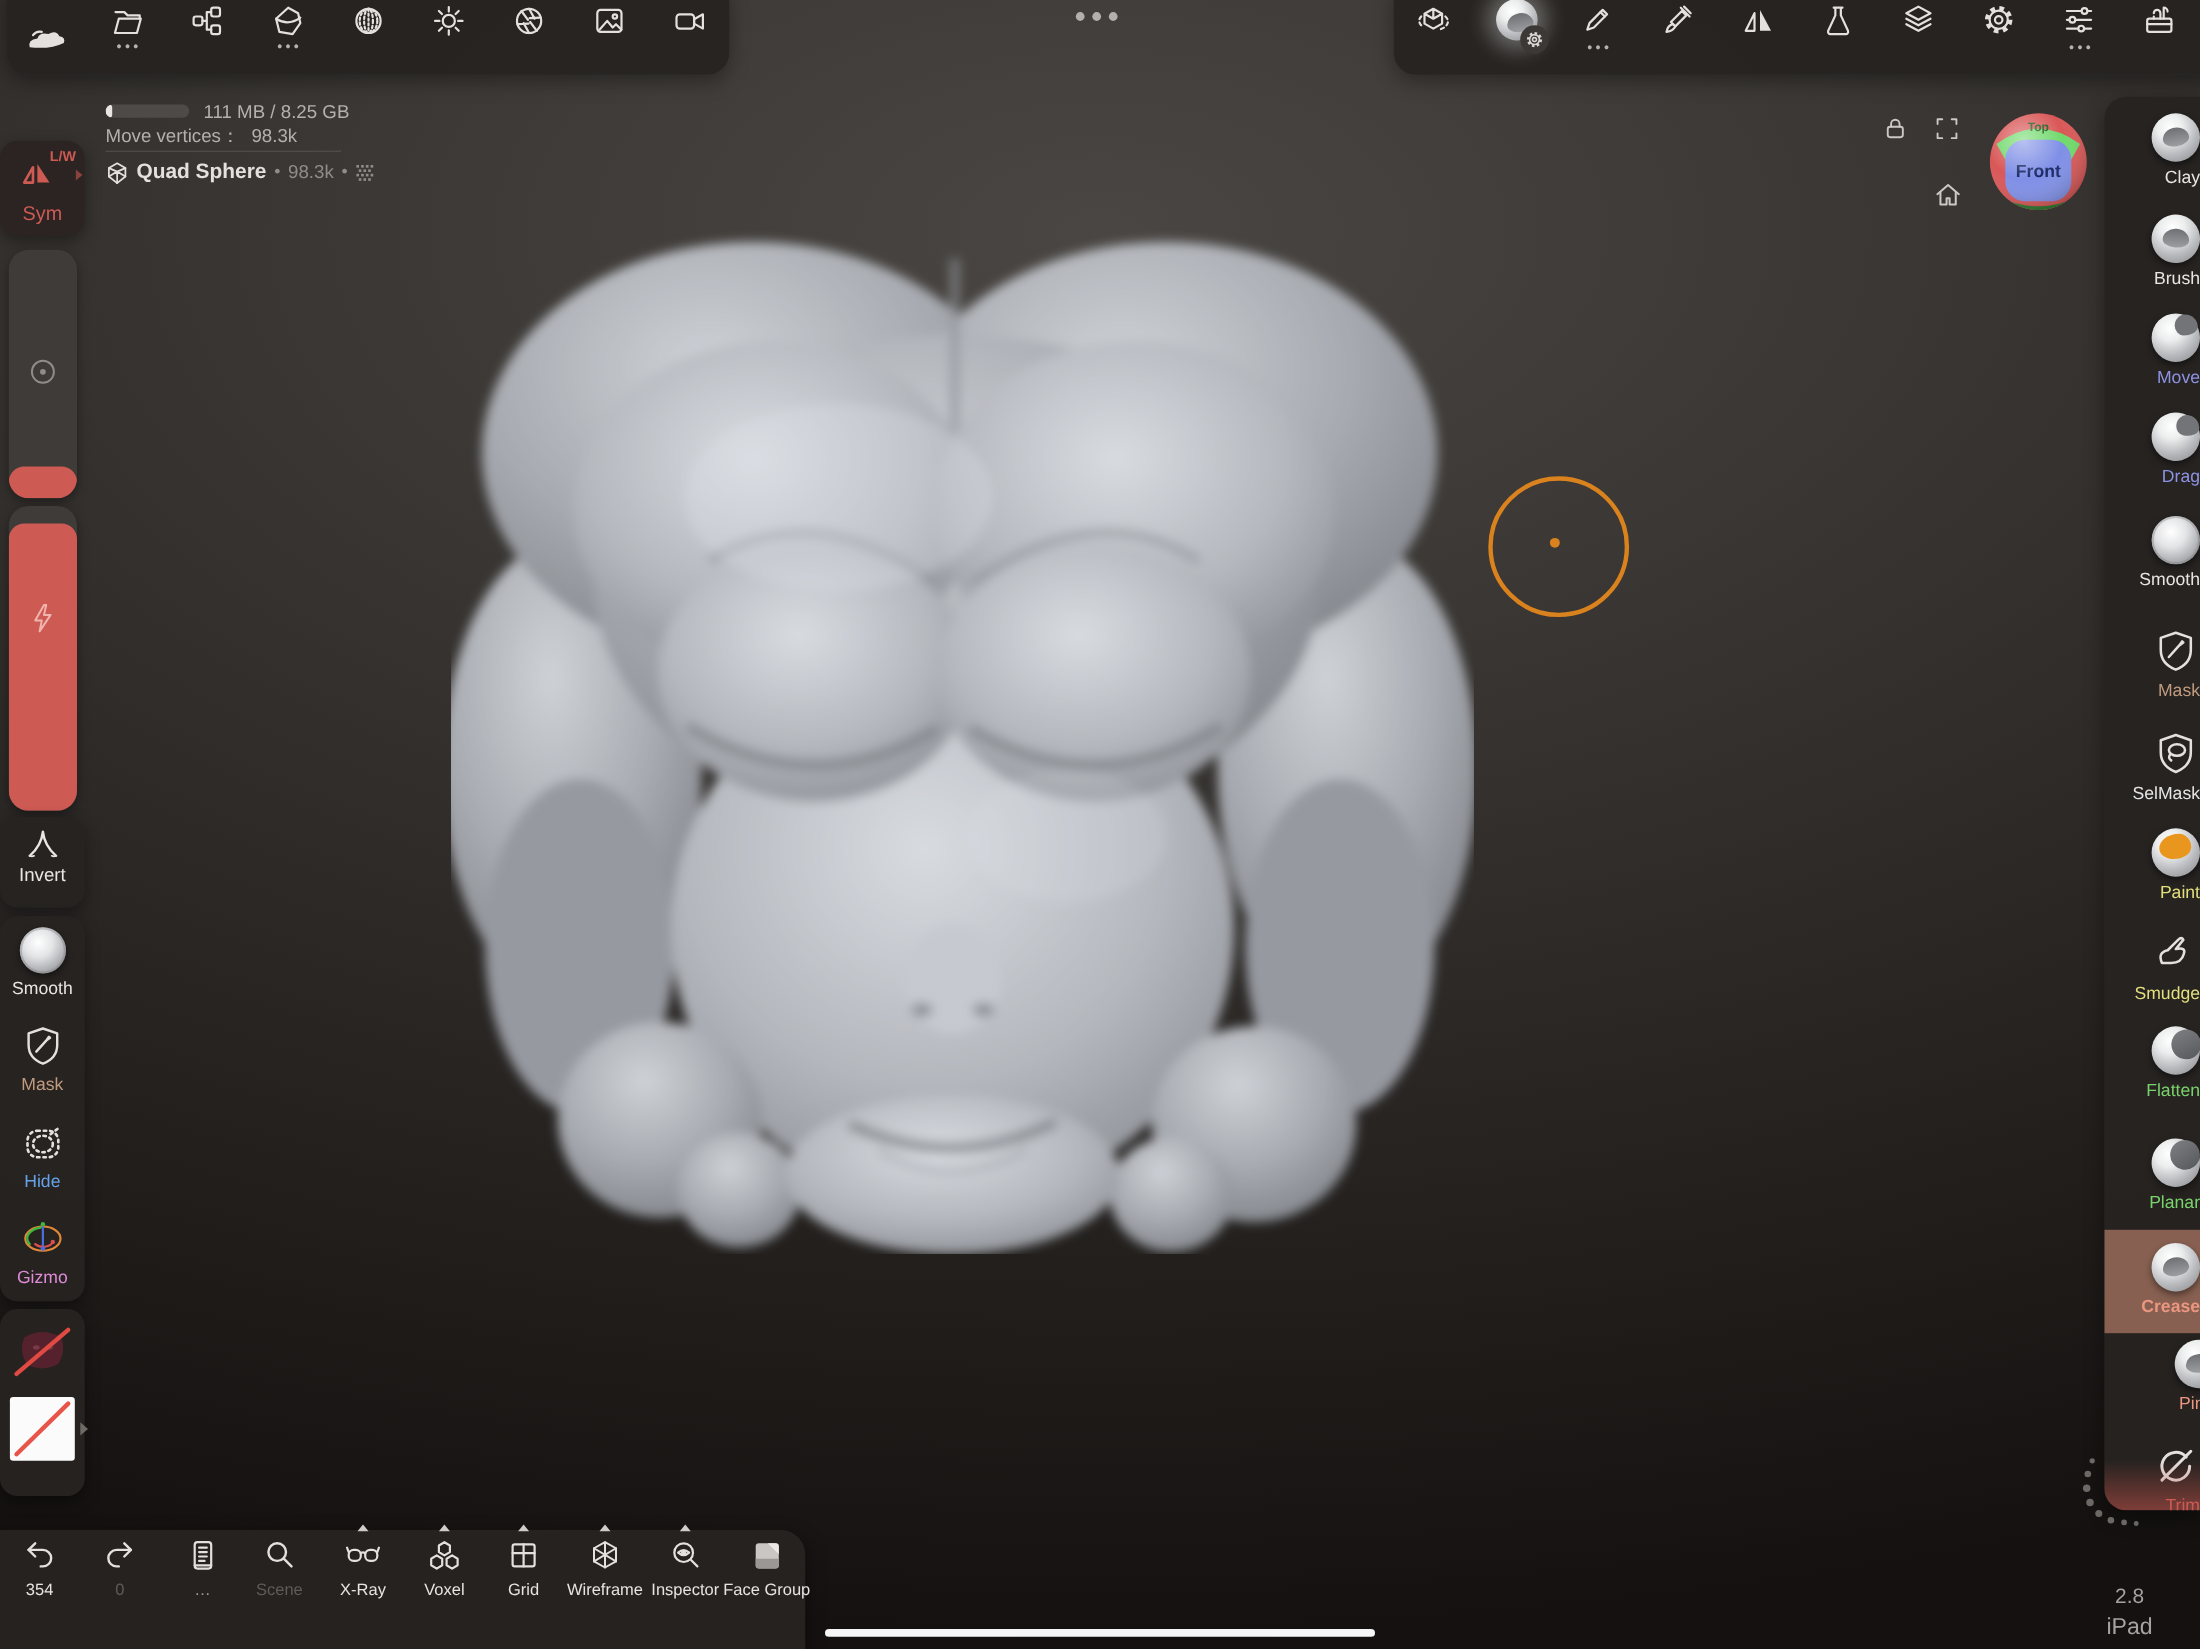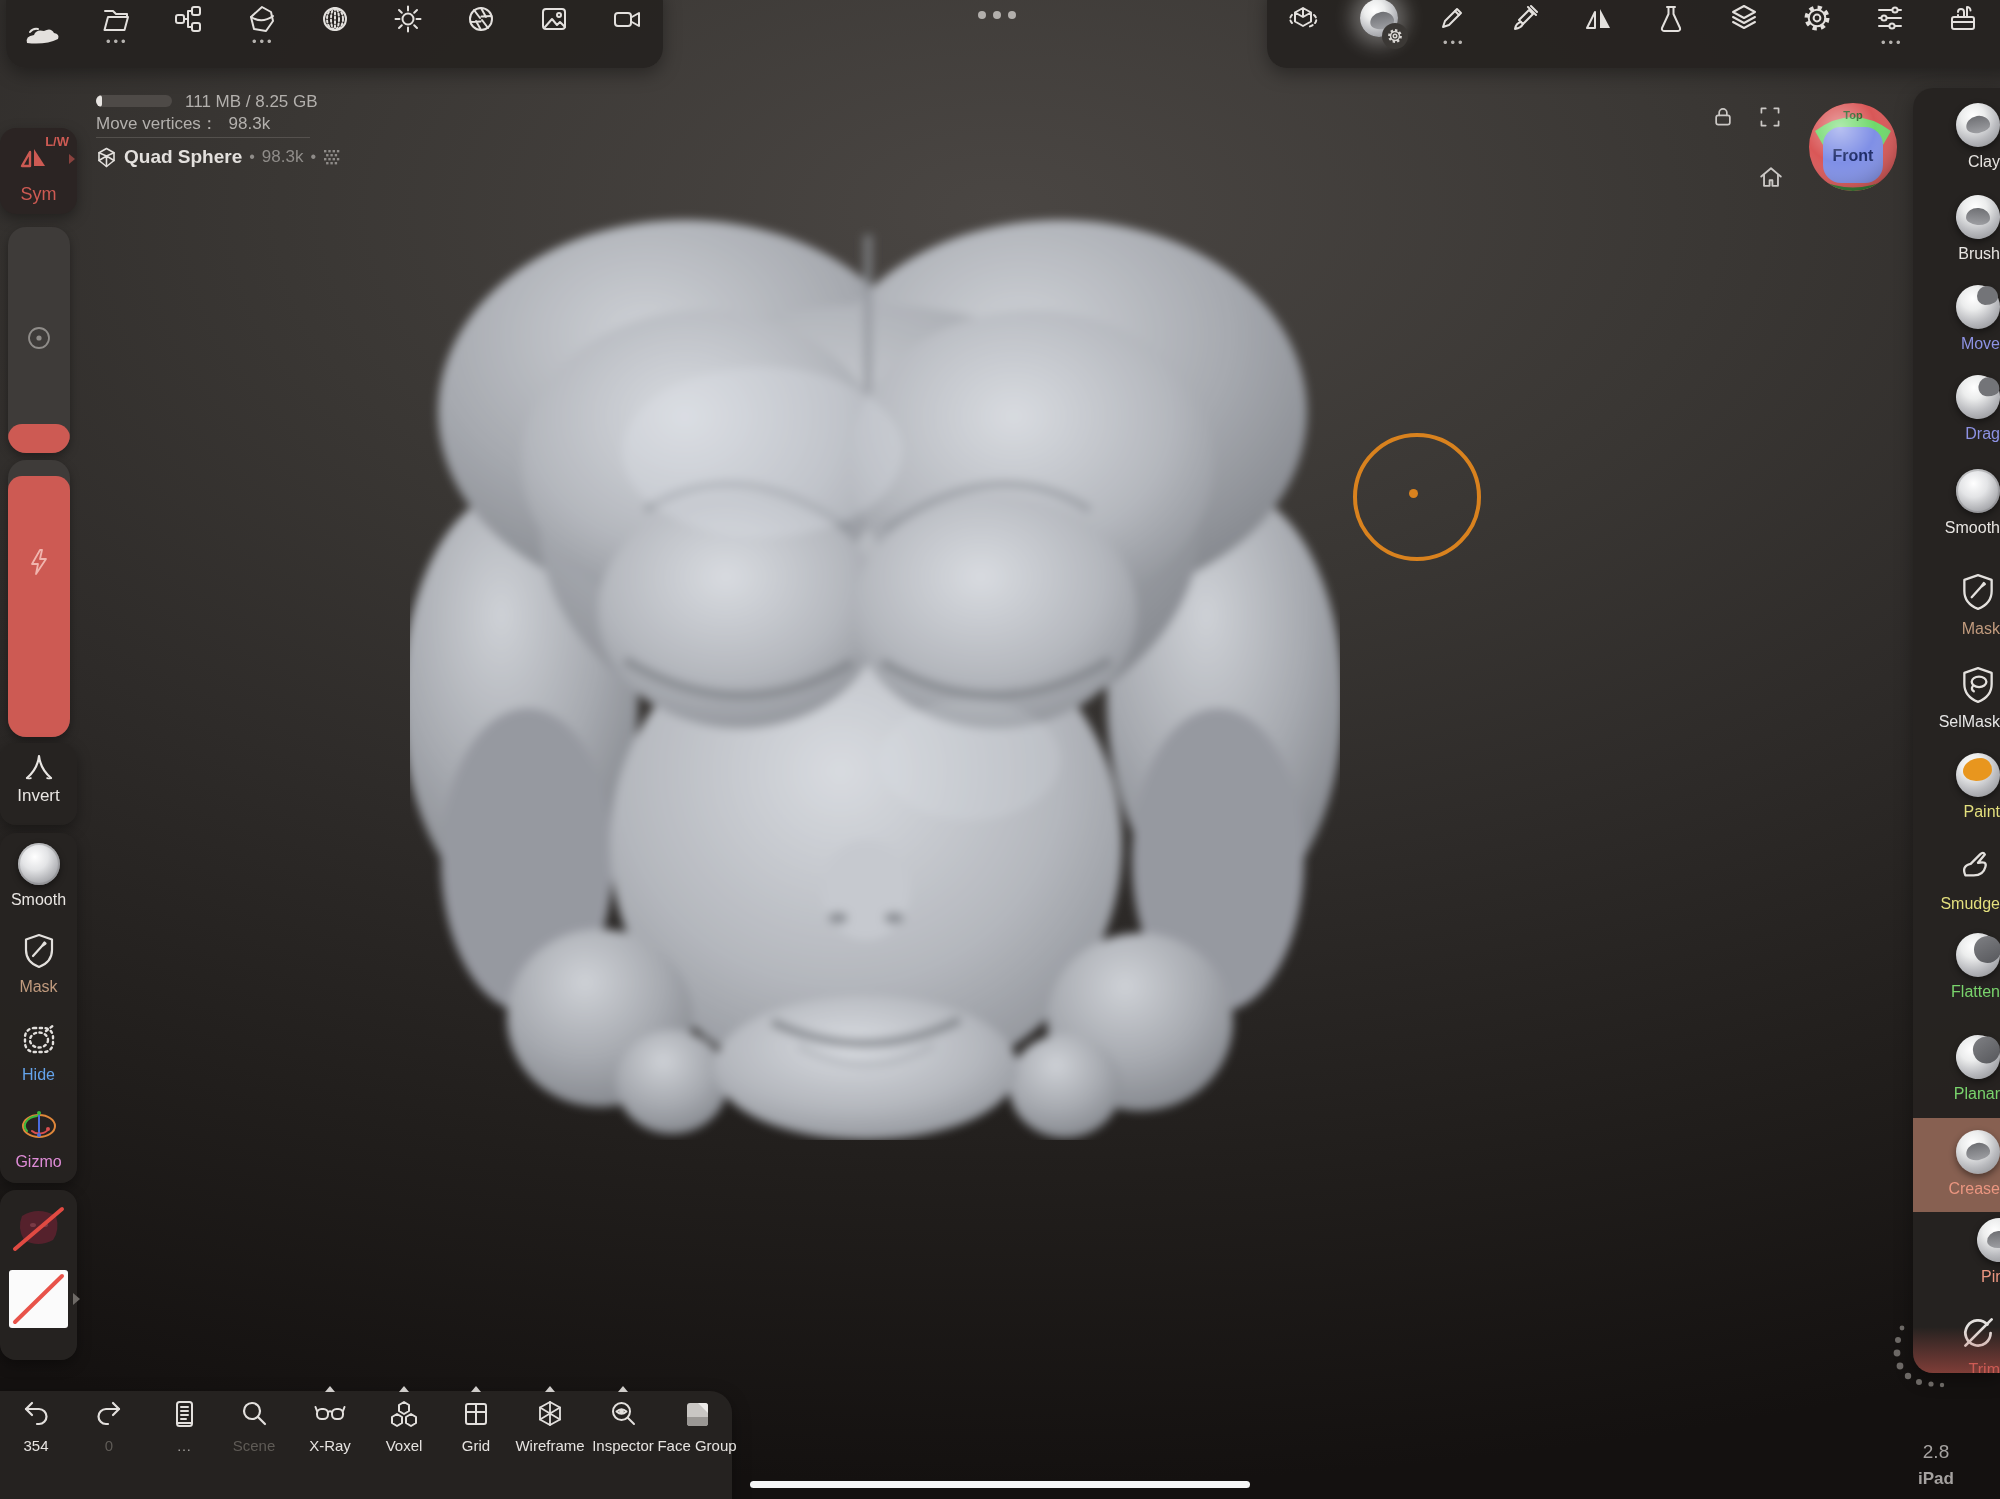--- a/index.html
+++ b/index.html
@@ -386,21 +386,21 @@
     <div class="tool-item" style="top:845px;">
       <div class="ball flat"></div>
       <div class="lbl" style="color: rgb(121, 211, 108);">Flatten</div>
     </div>
     <div class="tool-item" style="top:947px;">
       <div class="ball flat" style="transform:rotate(-10deg);"></div>
       <div class="lbl" style="color: rgb(121, 211, 108);">Planar</div>
     </div>
     <div class="tool-item" style="top:1042px;">
       <div class="ball notch"></div>
-      <div class="lbl" style="color: rgb(235, 150, 128);">Crease</div>
+      <div class="lbl" style="color: rgb(235, 150, 128); font-weight: bold;">Crease</div>
     </div>
     <div class="tool-item" style="top:1130px;margin-left:21px;">
       <div class="ball notch" style="transform:rotate(6deg);"></div>
       <div class="lbl" style="color: rgb(235, 150, 128);">Pinch</div>
     </div>
     <div class="tool-item" style="top:1223px;color:#e06660;">
       <div class="icon" style="width:44px;height:44px;">
         <svg width="42" height="42" viewBox="0 0 40 40" class="ic-stroke" style="stroke-width:2.6;">
             <path d="M29 12 a12 12 0 1 0 3 8"></path>
             <line x1="8" y1="32" x2="33" y2="7"></line>
@@ -420,21 +420,21 @@
       <circle cx="10" cy="44" r="3.4"></circle>
         <circle cx="18" cy="54" r="3.2"></circle>
         <circle cx="29" cy="60" r="3"></circle>
       <circle cx="41" cy="62" r="2.6"></circle>
         <circle cx="52" cy="63" r="2.2"></circle>
     </g>
   </svg>
 
   <div class="abs" style="left:1890px;top:1438px;width:92px;text-align:center;color:#a5a2a0;font-size:19px;line-height:27px;">
     <div>2.8</div>
-    <div style="font-size:17px;font-weight:bold;">iPad</div>
+    <div style="font-size:21px;">iPad</div>
   </div>
 
   <div class="left-tile" style="top:128px;height:86px;border-radius:16px;background:#2b2423;">
     <div class="abs" style="right:8px;top:6px;color:#cd5a53;font-size:13px;font-weight:bold;">L/W</div>
     <div class="abs" style="right:2px;top:26px;width:0;height:0;border-top:5px solid transparent;border-bottom:5px solid transparent;border-left:6px solid #8a423e;"></div>
     <div class="abs icon" style="left:16px;top:14px;color:#cd5a53;">
       <svg width="34" height="30" viewBox="0 0 34 30">
           <path d="M14 24 V10 L6 24 Z" fill="none" stroke="#cd5a53" stroke-width="2.4" stroke-linejoin="round"></path>
           <path d="M18 7 L29 24 H18 Z" fill="#cd5a53"></path>
         </svg>

